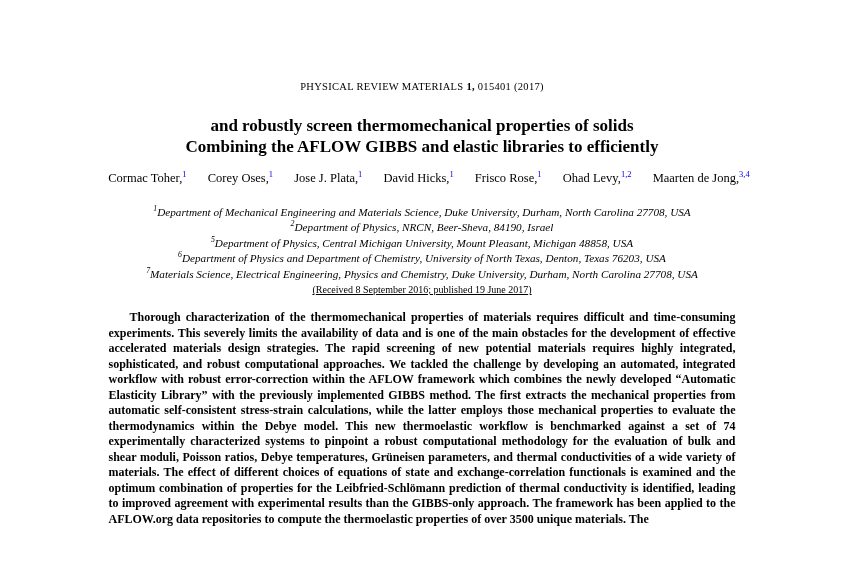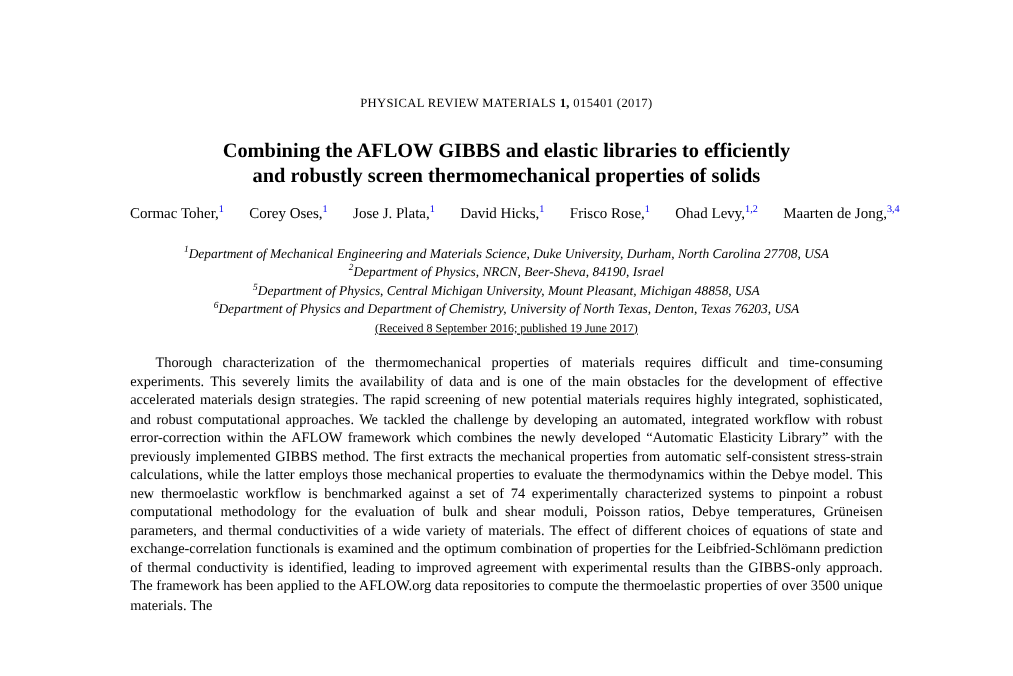--- a/index.html
+++ b/index.html
@@ -62,53 +62,55 @@
     font-style: normal;
     text-decoration: underline;
   }
   .abstract {
     width: 627px;
     margin: 13px auto 0 auto;
     font-size: 12px;
     line-height: 15.5px;
     text-align: justify;
     text-indent: 21px;
+    font-weight: bold;
   }
 </style>
 </head>
 <body>
 
 <div class="page">
 
   <div class="journal-line">
     <span>PHYSICAL REVIEW MATERIALS</span>
     <span class="bold">1,</span>
     <span>015401 (2017)</span>
   </div>
 
   <h1 class="title">
+    <span class="title-line">and robustly screen thermomechanical properties of solids</span>
     <span class="title-line">Combining the AFLOW GIBBS and elastic libraries to efficiently</span>
-    <span class="title-line">and robustly screen thermomechanical properties of solids</span>
   </h1>
 
   <div class="authors">
     <div class="authors-line">
       <span class="author"><span>Cormac Toher,</span><sup class="affil-link">1</sup></span>
       <span class="author"><span>Corey Oses,</span><sup class="affil-link">1</sup></span>
       <span class="author"><span>Jose J. Plata,</span><sup class="affil-link">1</sup></span>
       <span class="author"><span>David Hicks,</span><sup class="affil-link">1</sup></span>
       <span class="author"><span>Frisco Rose,</span><sup class="affil-link">1</sup></span>
       <span class="author"><span>Ohad Levy,</span><sup class="affil-link">1,2</sup></span>
       <span class="author"><span>Maarten de Jong,</span><sup class="affil-link">3,4</sup></span>
     </div>
   </div>
 
   <div class="affiliations">
     <div class="affil-line"><sup>1</sup><span>Department of Mechanical Engineering and Materials Science, Duke University, Durham, North Carolina 27708, USA</span></div>
     <div class="affil-line"><sup>2</sup><span>Department of Physics, NRCN, Beer-Sheva, 84190, Israel</span></div>
     <div class="affil-line"><sup>5</sup><span>Department of Physics, Central Michigan University, Mount Pleasant, Michigan 48858, USA</span></div>
     <div class="affil-line"><sup>6</sup><span>Department of Physics and Department of Chemistry, University of North Texas, Denton, Texas 76203, USA</span></div>
+    <div class="affil-line"><sup>7</sup><span>Materials Science, Electrical Engineering, Physics and Chemistry, Duke University, Durham, North Carolina 27708, USA</span></div>
     <div class="received">(Received 8 September 2016; published 19 June 2017)</div>
   </div>
 
   <p class="abstract">Thorough characterization of the thermomechanical properties of materials requires difficult and time-consuming experiments. This severely limits the availability of data and is one of the main obstacles for the development of effective accelerated materials design strategies. The rapid screening of new potential materials requires highly integrated, sophisticated, and robust computational approaches. We tackled the challenge by developing an automated, integrated workflow with robust error-correction within the AFLOW framework which combines the newly developed “Automatic Elasticity Library” with the previously implemented GIBBS method. The first extracts the mechanical properties from automatic self-consistent stress-strain calculations, while the latter employs those mechanical properties to evaluate the thermodynamics within the Debye model. This new thermoelastic workflow is benchmarked against a set of 74 experimentally characterized systems to pinpoint a robust computational methodology for the evaluation of bulk and shear moduli, Poisson ratios, Debye temperatures, Grüneisen parameters, and thermal conductivities of a wide variety of materials. The effect of different choices of equations of state and exchange-correlation functionals is examined and the optimum combination of properties for the Leibfried-Schlömann prediction of thermal conductivity is identified, leading to improved agreement with experimental results than the GIBBS-only approach. The framework has been applied to the AFLOW.org data repositories to compute the thermoelastic properties of over 3500 unique materials. The</p>
 
 </div>
 
 </body></html>

